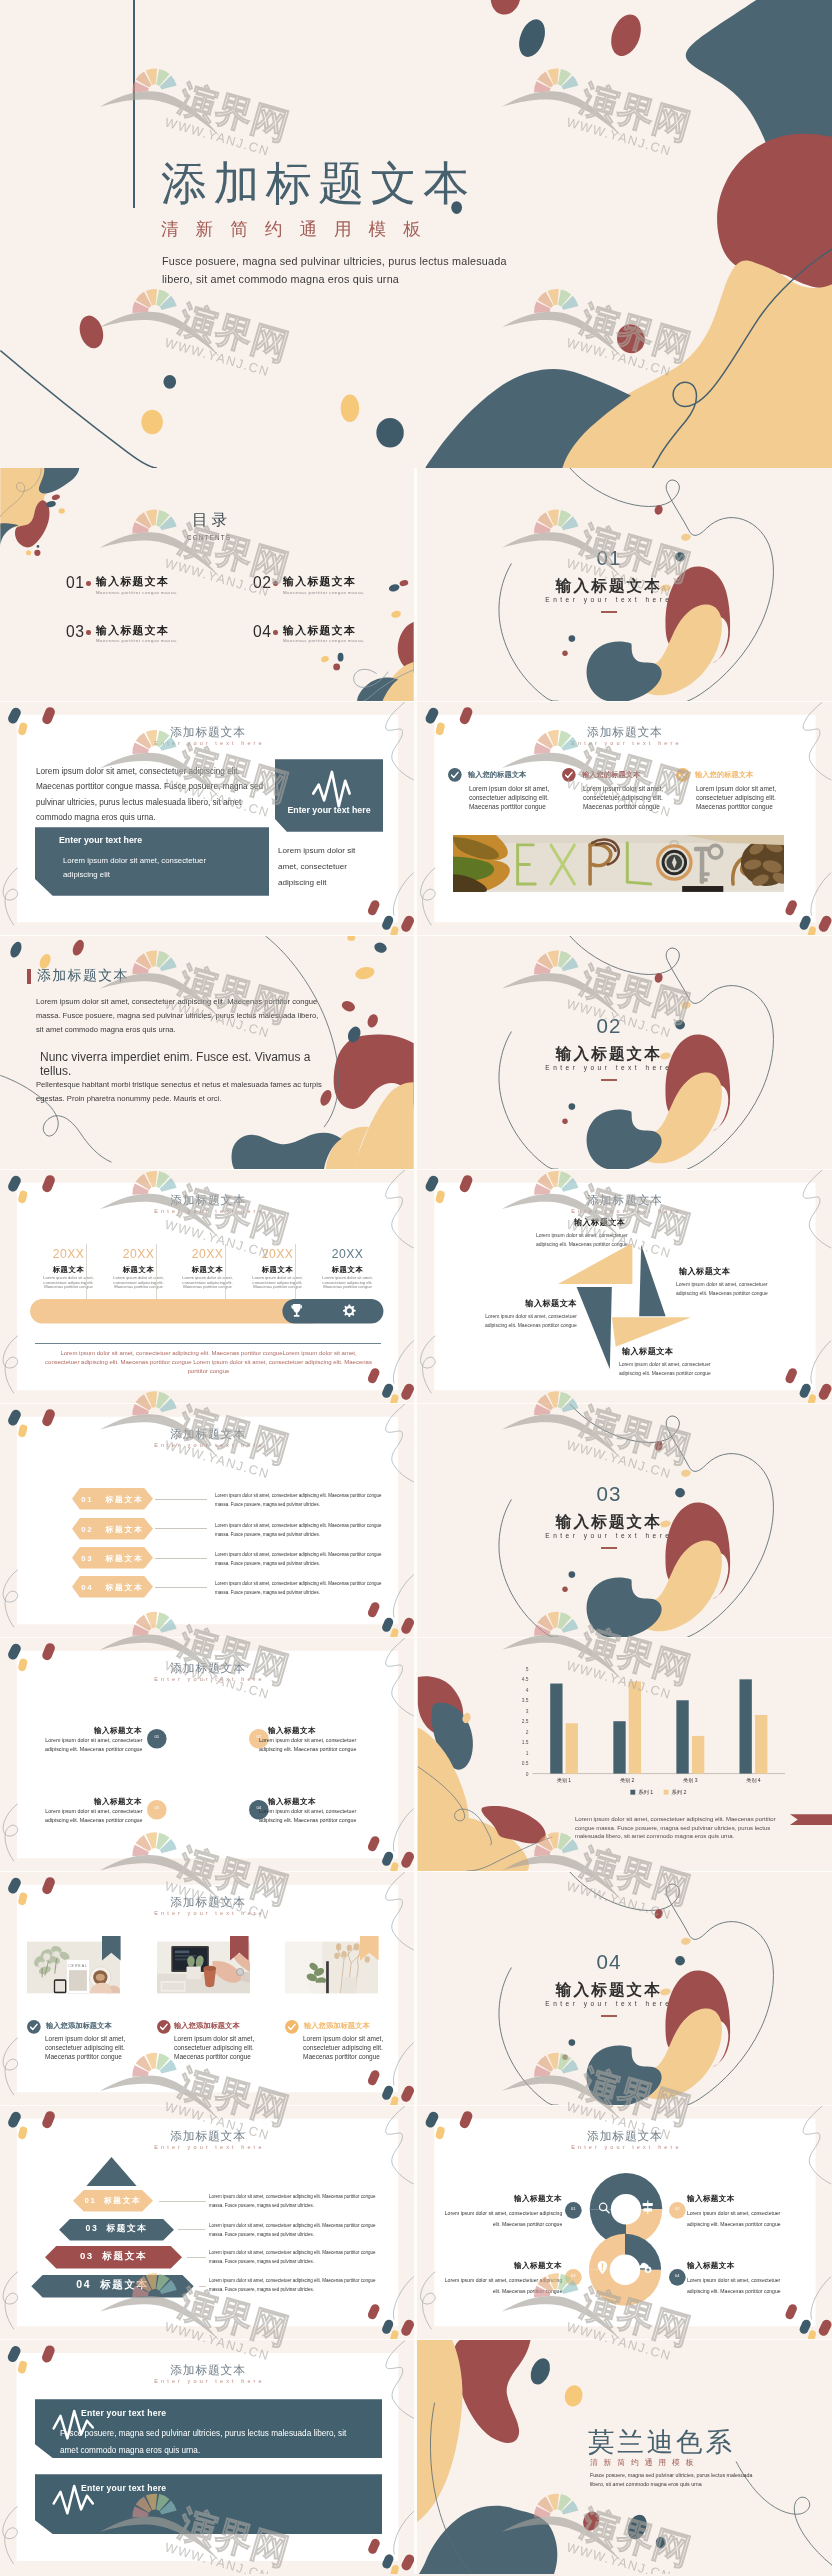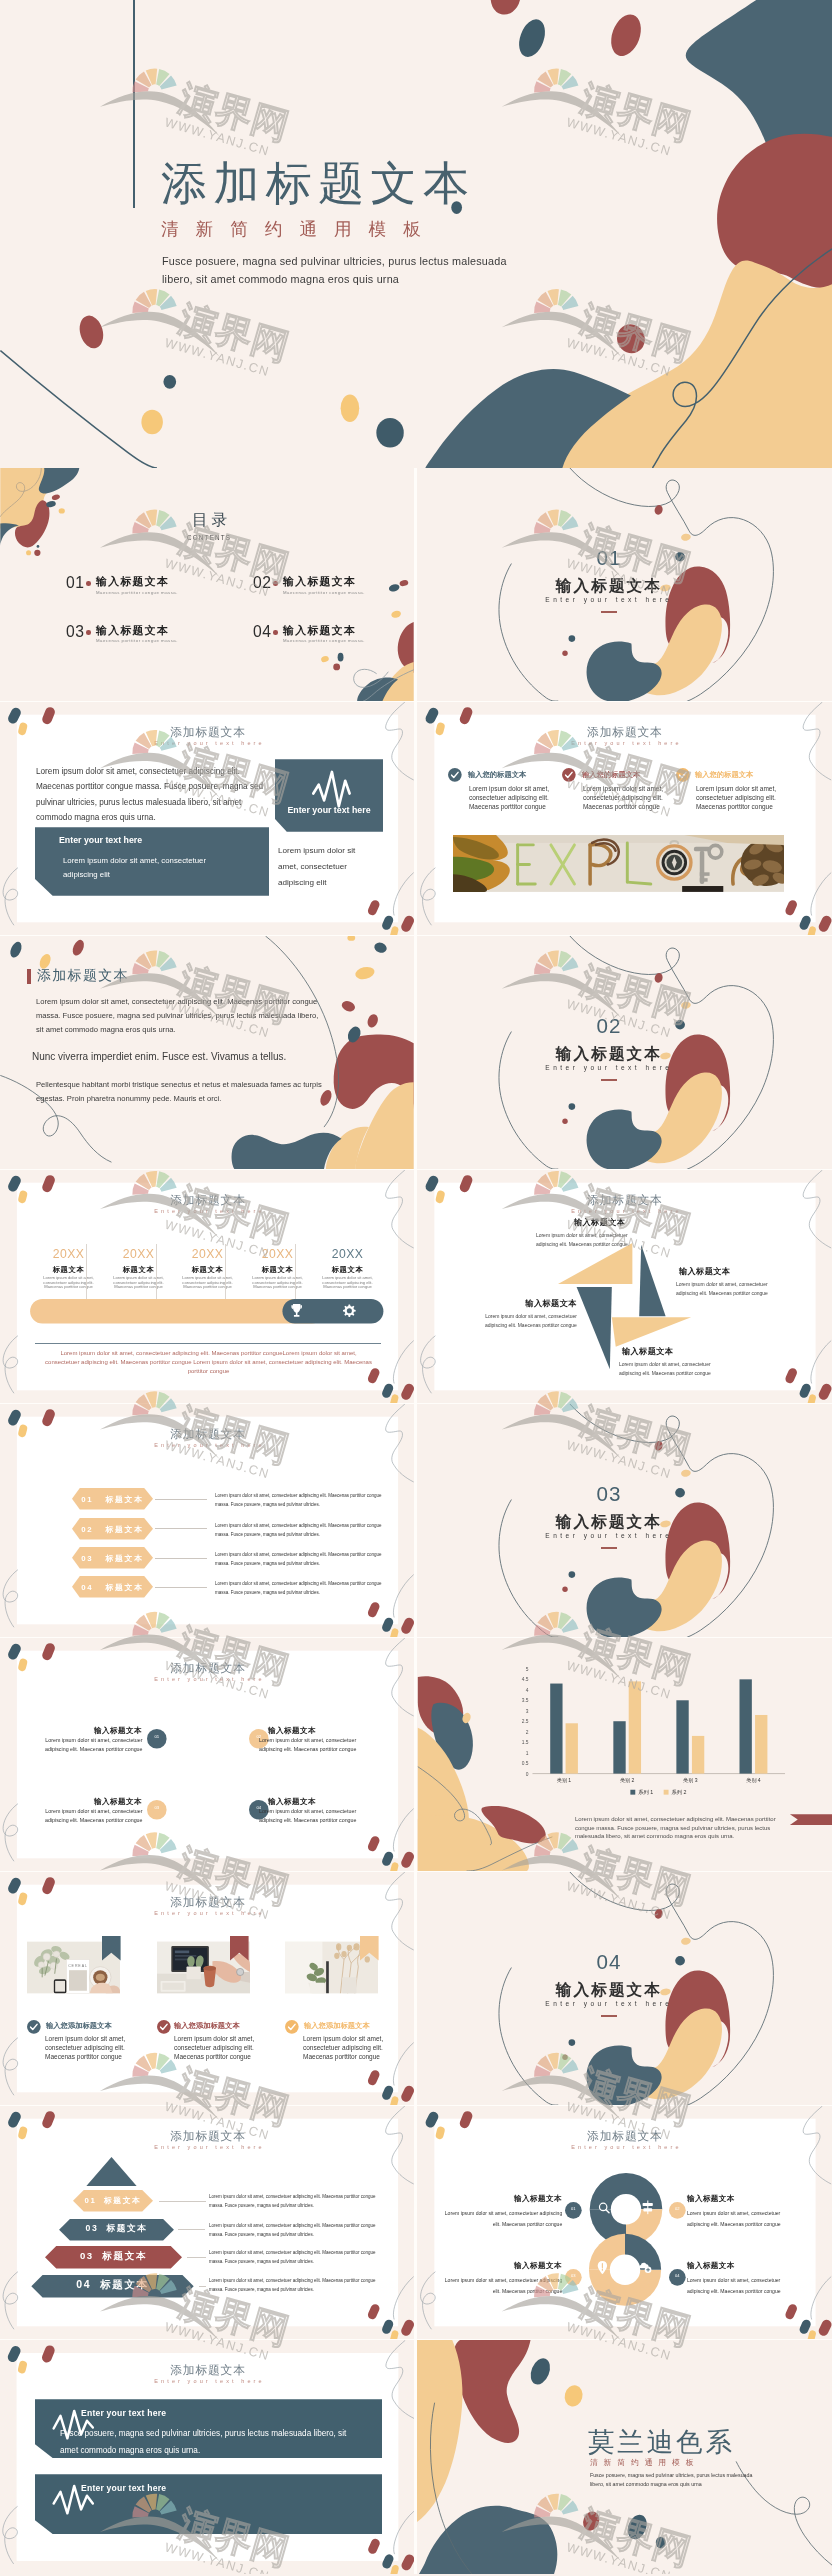--- a/index.html
+++ b/index.html
@@ -320,21 +320,21 @@
     <ellipse cx="390" cy="12" rx="6.5" ry="5" transform="rotate(20 390 12)" fill="#3f5b69"></ellipse>
     <ellipse cx="360" cy="2" rx="4" ry="3" fill="#f6c879"></ellipse>
     <ellipse cx="374" cy="38" rx="10" ry="6" transform="rotate(-13 374 38)" fill="#f6c879"></ellipse>
     <ellipse cx="357" cy="72" rx="7" ry="5" transform="rotate(22 357 72)" fill="#9e4f4d"></ellipse>
     <ellipse cx="382" cy="87" rx="5" ry="7" transform="rotate(20 382 87)" fill="#9e4f4d"></ellipse>
     <ellipse cx="363" cy="101" rx="6" ry="8.5" transform="rotate(24 363 101)" fill="#3f5b69"></ellipse>
   </svg>
   <div style="position:absolute;left:27.4px;top:33px;width:3.3px;height:14.7px;background:#9e4f4d"></div>
   <div class="tx" style="left:37px;top:33px;font-size:14px;color:#44606e;font-family:'Liberation Serif',serif;letter-spacing:1.3px;line-height:1">添加标题文本</div>
   <div class="tx" style="left:36px;top:59px;width:290px;font-size:7.6px;line-height:14px">Lorem ipsum dolor sit amet, consectetuer adipiscing elit. Maecenas porttitor congue massa. Fusce posuere, magna sed pulvinar ultricies, purus lectus malesuada libero, sit amet commodo magna eros quis urna.</div>
-  <div class="tx" style="left:32px;top:114px;width:290px;font-size:10px;line-height:14px">Nunc viverra imperdiet enim. Fusce est. Vivamus a tellus.</div>
+  <div class="tx" style="left:40px;top:114px;width:290px;font-size:12px;line-height:14px">Nunc viverra imperdiet enim. Fusce est. Vivamus a tellus.</div>
   <div class="tx" style="left:36px;top:142px;width:290px;font-size:7.6px;line-height:14px">Pellentesque habitant morbi tristique senectus et netus et malesuada fames ac turpis egestas. Proin pharetra nonummy pede. Mauris et orci.</div>
 </div>
 <div class="slide r">
 <svg class="bg" viewBox="0 0 424 239">
   <rect width="424" height="239" fill="#f9f1ec"></rect>
   <g fill="none" stroke="#5c6b72" stroke-width="0.9">
     <path d="M156,0 C170,16 192,30 214,36 C236,42 254,40 262,32 C270,24 270,16 264,13 C258,10 252,17 256,25 C262,38 272,52 278,64"></path>
     <path d="M278,64 C282,72 288,70 296,62 C306,52 320,48 334,53 C348,58 358,70 362,84"></path>
     <path d="M362,84 C368,106 364,134 352,160 C338,190 314,216 290,232 C276,241 266,243 260,242"></path>
     <path d="M96,98 C84,118 80,144 86,168 C93,196 110,220 132,236 C138,240 142,239 144,239"></path>

